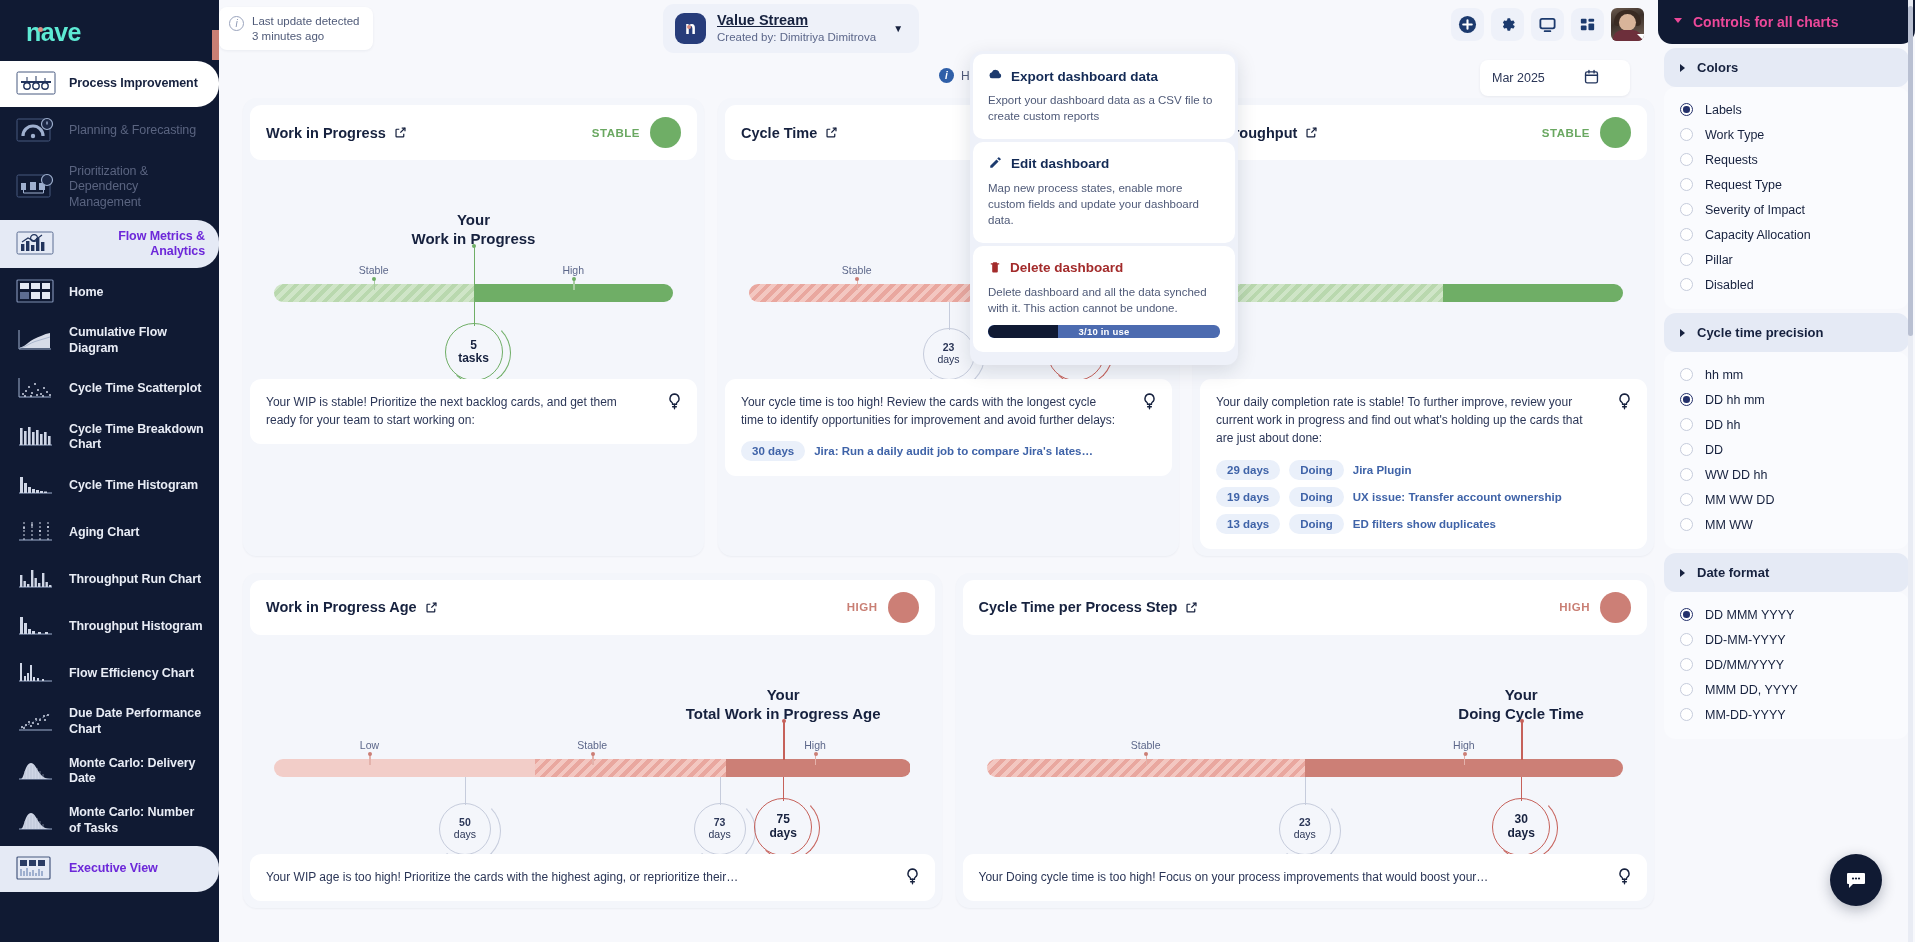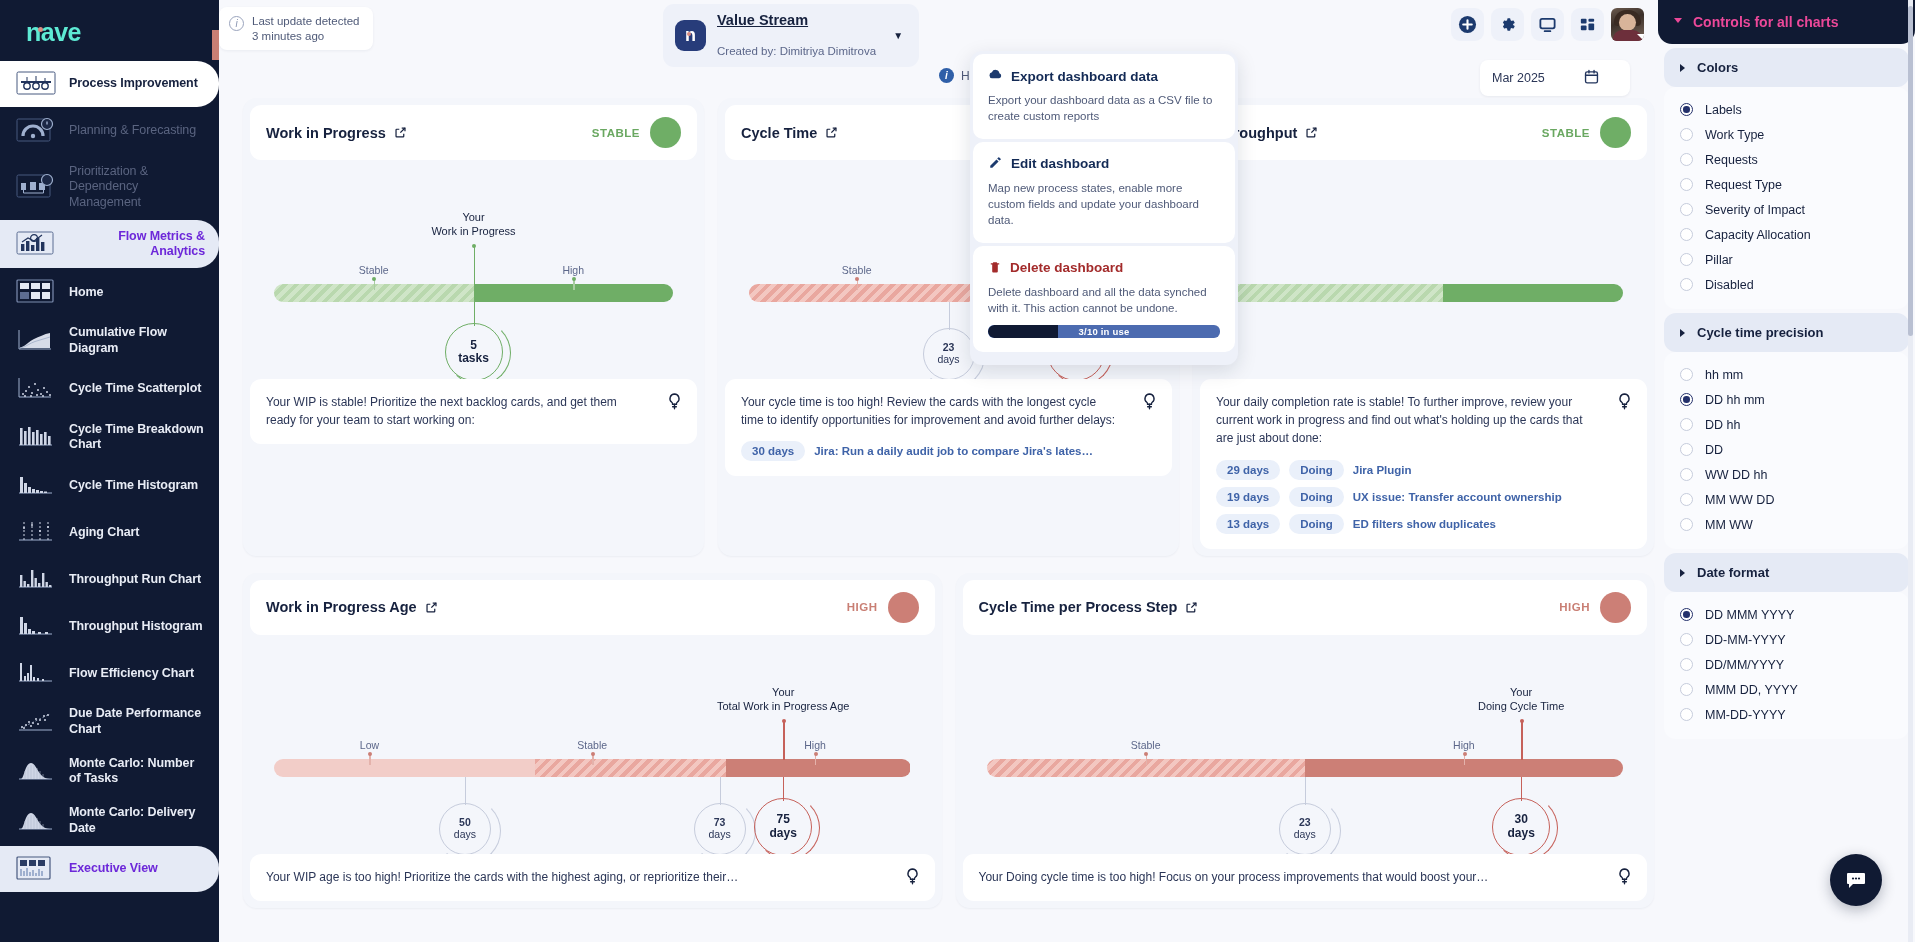--- a/index.html
+++ b/index.html
@@ -56,21 +56,21 @@
     font-size:10px; line-height:13px; text-align:center; font-style:italic; margin-top:2px; flex:0 0 15px;}
 
   .ds-selector{
     position:absolute; left:444px; top:4px; display:flex; align-items:center; gap:11px;
     background:#eef1f9; border-radius:11px; padding:8px 16px 8px 12px;
   }
   .ds-logo{ width:31px; height:31px; border-radius:9px; background:#273c7a;
     display:flex;align-items:center;justify-content:center;color:#fff;font-weight:700;font-size:18px;position:relative;}
   .ds-logo .ndot{position:absolute;left:12px;top:12px;width:4px;height:4px;border-radius:50%;background:#d98b80;}
   .ds-title{ font-size:14.5px; font-weight:700; line-height:1.15;text-decoration:underline; }
-  .ds-sub{ font-size:11.5px; color:#5c678a; line-height:1.3; margin-top:15px;}
+  .ds-sub{ font-size:11.5px; color:#5c678a; line-height:1.3; margin-top:1px;}
   .caret{ font-size:10px; color:#16213e; margin-left:6px;}
 
   .top-icons{ position:absolute; right:14px; top:8px; display:flex; align-items:center; gap:7px;}
   .tibtn{ width:33px;height:33px;border-radius:9px;background:#eef1f9;display:flex;align-items:center;justify-content:center;color:#1c3a6e;}
   .avatar{ width:33px;height:33px;border-radius:6px;overflow:hidden;position:relative;
     background:linear-gradient(160deg,#6b5a4e 0%,#3b2f29 40%,#7d6a5e 100%);}
   .avatar .face{position:absolute;left:8px;top:6px;width:17px;height:17px;border-radius:50%;background:#d8b49a;}
   .avatar .hair{position:absolute;left:3px;top:2px;width:27px;height:16px;border-radius:13px 13px 4px 4px;background:#3a2a22;}
   .avatar .body{position:absolute;left:2px;bottom:0;width:29px;height:11px;border-radius:9px 9px 0 0;background:#6d2f3b;}
   .avatar .caretsm{position:absolute;right:0;bottom:0;width:0;height:0;border-left:7px solid transparent;border-top:7px solid #ffffff;}
@@ -108,21 +108,21 @@
   .status-wrap{ display:flex; align-items:center; gap:10px;}
   .status-txt{ font-size:11.5px; font-weight:700; letter-spacing:.5px;}
   .status-txt.stable{ color:#6aa861;}
   .status-txt.high{ color:#c97f74;}
   .status-dot{ width:31px;height:31px;border-radius:50%;}
   .status-dot.stable{ background:#6fae66;}
   .status-dot.high{ background:#cc7f76;}
 
   
   .gauge{ position:relative; height:213px; }
-  .g-yourlabel{ position:absolute; text-align:center; font-size:11px; font-weight:400; line-height:1.28;
+  .g-yourlabel{ position:absolute; text-align:center; font-size:15px; font-weight:700; line-height:1.28;
      transform:translateX(-50%); white-space:nowrap;}
   .g-tick-label{ position:absolute; font-size:10.5px; color:#5c678a; transform:translateX(-50%); }
   .g-stem{ position:absolute; width:1.4px; }
   .g-stem .knob{ position:absolute; top:-3px; left:-1.3px; width:4px;height:4px;border-radius:50%;}
   .g-bar{ position:absolute; left:24px; right:24px; height:18px; border-radius:9px; overflow:hidden; display:flex;}
   .seg{ height:100%; }
   .hatch-green{ background:
       repeating-linear-gradient(-45deg,#b9d8ae 0 4px,#cfe5c7 4px 8px);}
   .solid-green{ background:#6fae66;}
   .hatch-red{ background: repeating-linear-gradient(-45deg,#e9a79f 0 4px,#f3c7c1 4px 8px);}
@@ -413,33 +413,33 @@
       <div class="nav-item">
         <span class="ic">
           <svg width="40" height="26" viewBox="0 0 40 26">
             <path d="M3 22h33" stroke="#9fb0cf" stroke-width="1"></path>
             <path d="M5 22c3 0 4-16 10-16s7 16 19 16z" fill="#cfd6e6"></path>
             <g stroke="#aeb8cd" stroke-width="0.6">
               <path d="M9 22v-8M12 22v-12M15 22v-14M18 22v-14M21 22v-11M24 22v-8M27 22v-5"></path>
             </g>
           </svg>
         </span>
-        <span class="lb">Monte Carlo: Number of Tasks</span>
+        <span class="lb">Monte Carlo: Delivery Date</span>
       </div>
       <div class="nav-item">
         <span class="ic">
           <svg width="40" height="26" viewBox="0 0 40 26">
             <path d="M3 22h33" stroke="#9fb0cf" stroke-width="1"></path>
             <path d="M5 22c3 0 4-16 10-16s7 16 19 16z" fill="#cfd6e6"></path>
             <g stroke="#aeb8cd" stroke-width="0.6">
               <path d="M9 22v-8M12 22v-12M15 22v-14M18 22v-14M21 22v-11M24 22v-8M27 22v-5"></path>
             </g>
           </svg>
         </span>
-        <span class="lb">Monte Carlo: Delivery Date</span>
+        <span class="lb">Monte Carlo: Number of Tasks</span>
       </div>
       <div class="nav-item active2">
         <span class="ic">
           <svg width="40" height="26" viewBox="0 0 40 26">
             <rect x="1" y="2" width="33" height="22" rx="1" fill="none" stroke="#46587f" stroke-width="1.2"></rect>
             <rect x="4" y="5" width="7" height="6" fill="#2b3c63"></rect>
             <rect x="13" y="5" width="7" height="6" fill="#2b3c63"></rect>
             <rect x="22" y="5" width="7" height="6" fill="#2b3c63"></rect>
             <g fill="#9fb0cf">
               <rect x="4" y="14" width="2" height="7"></rect>

